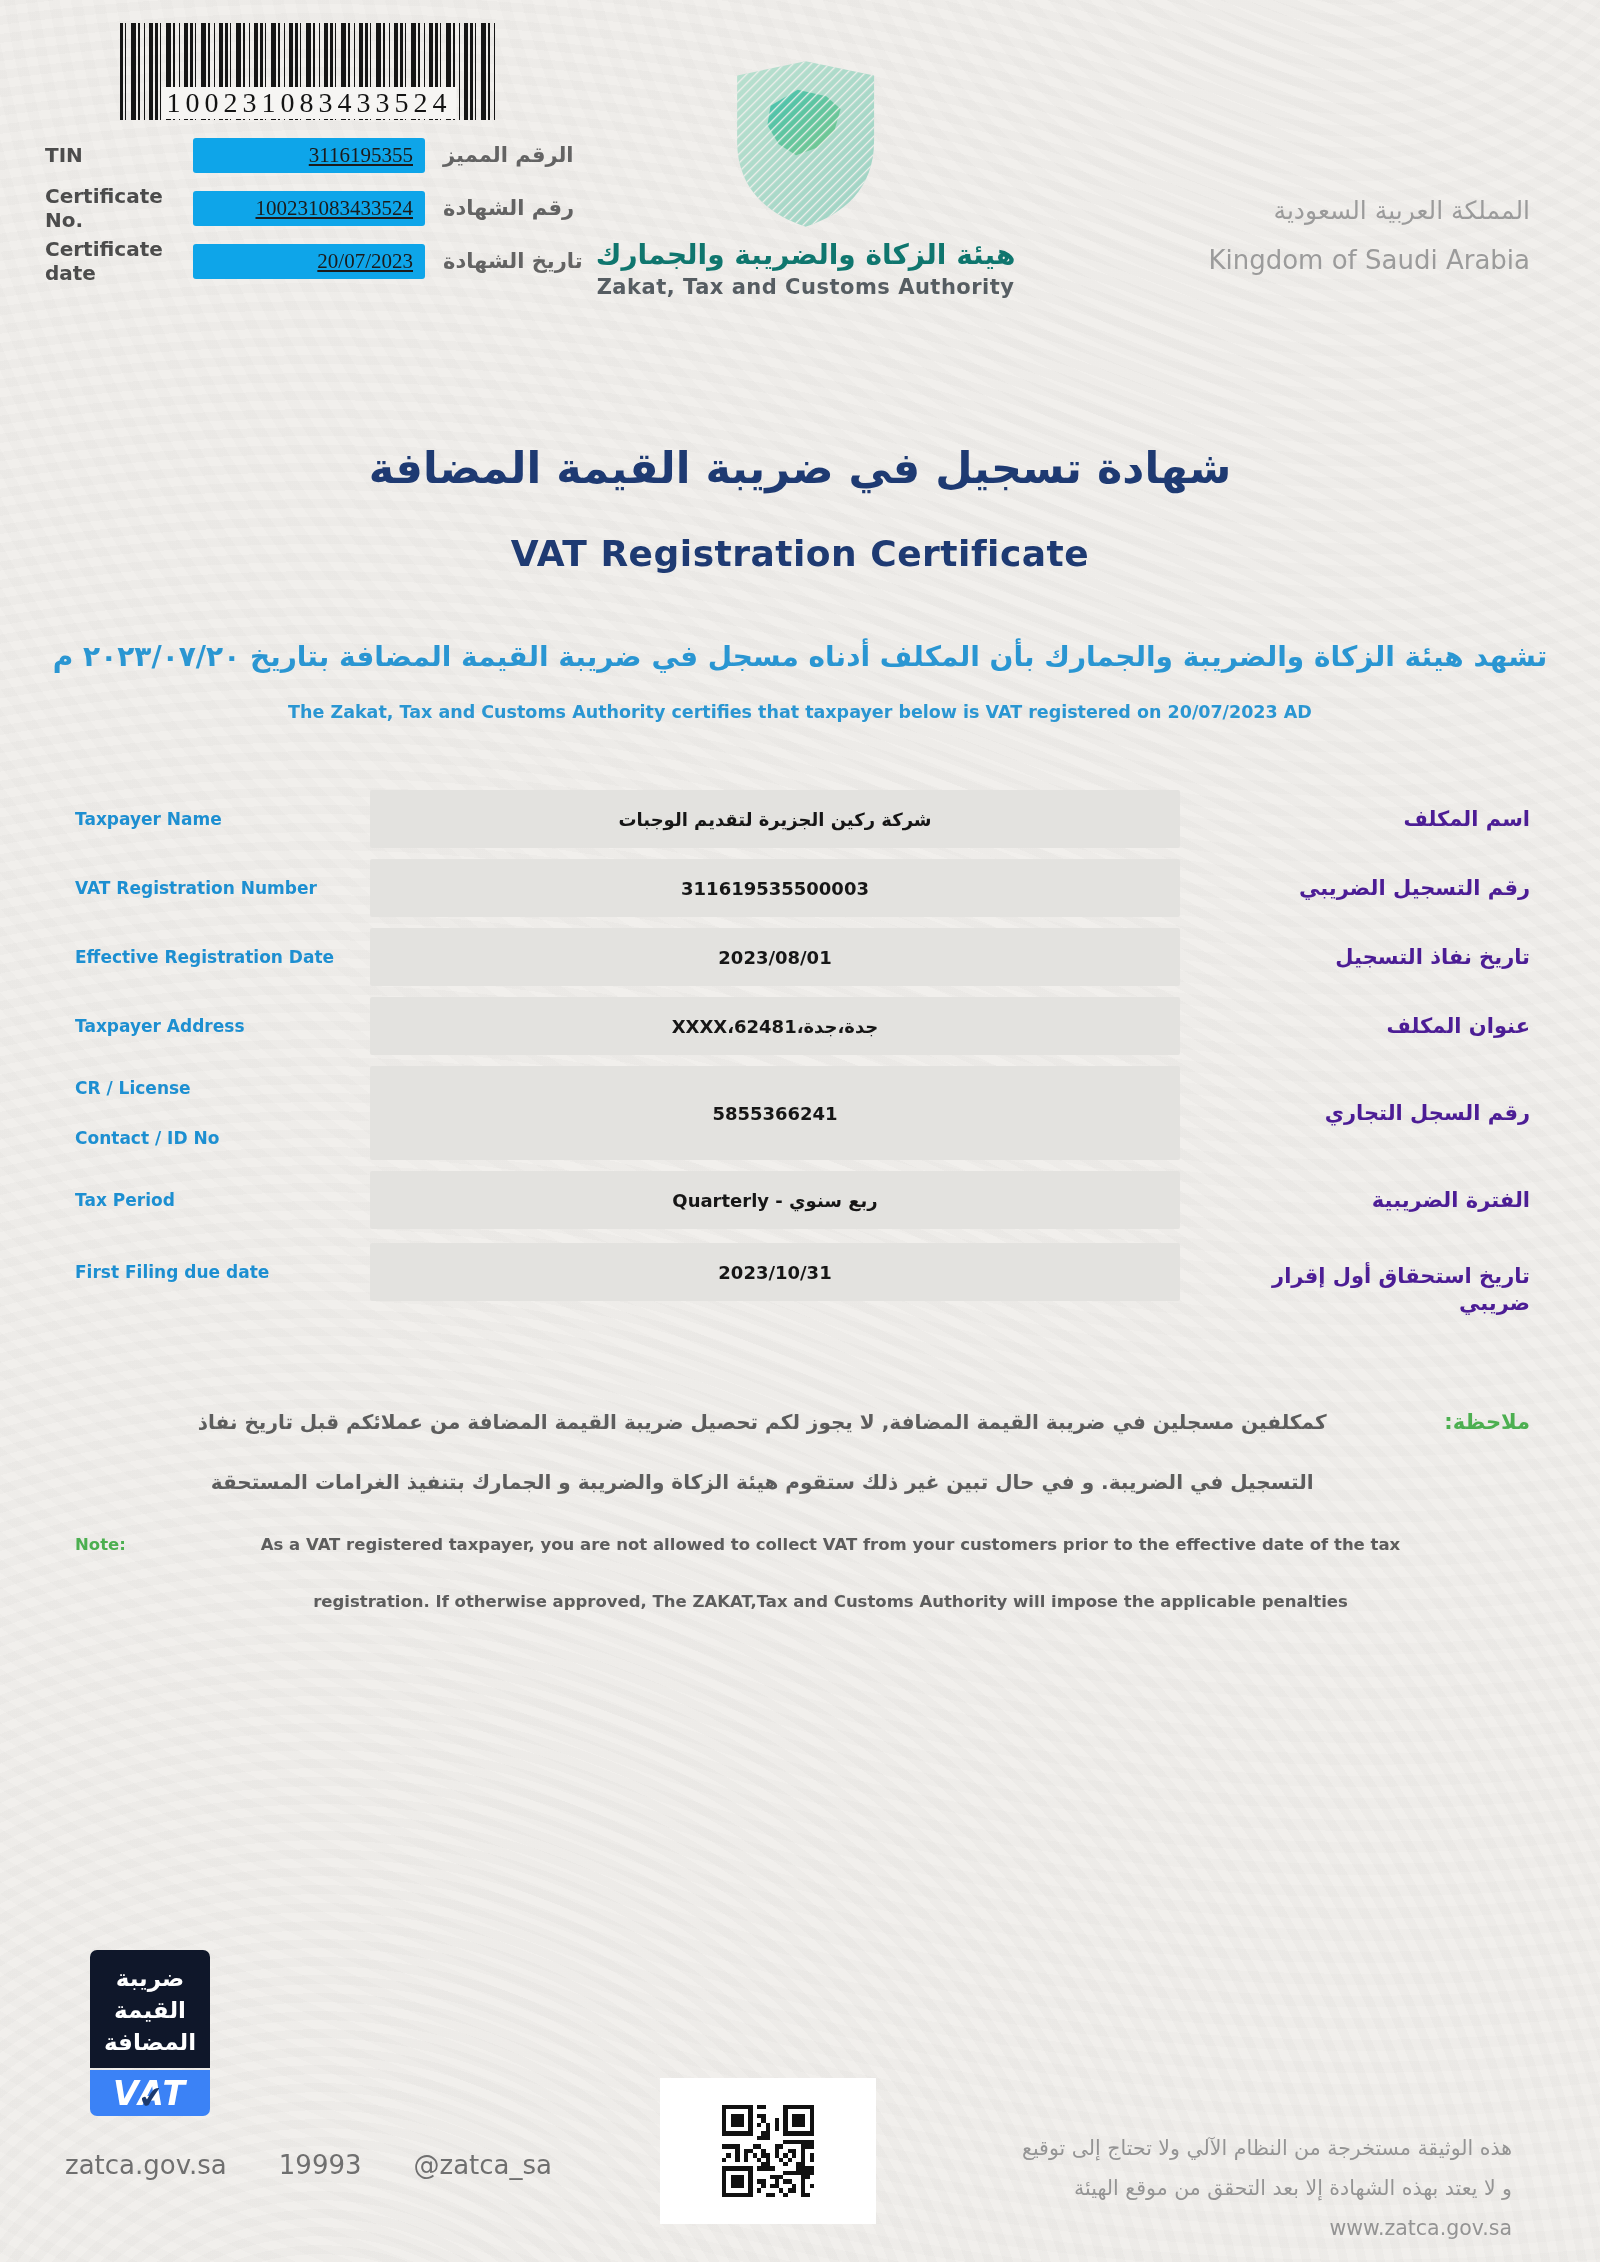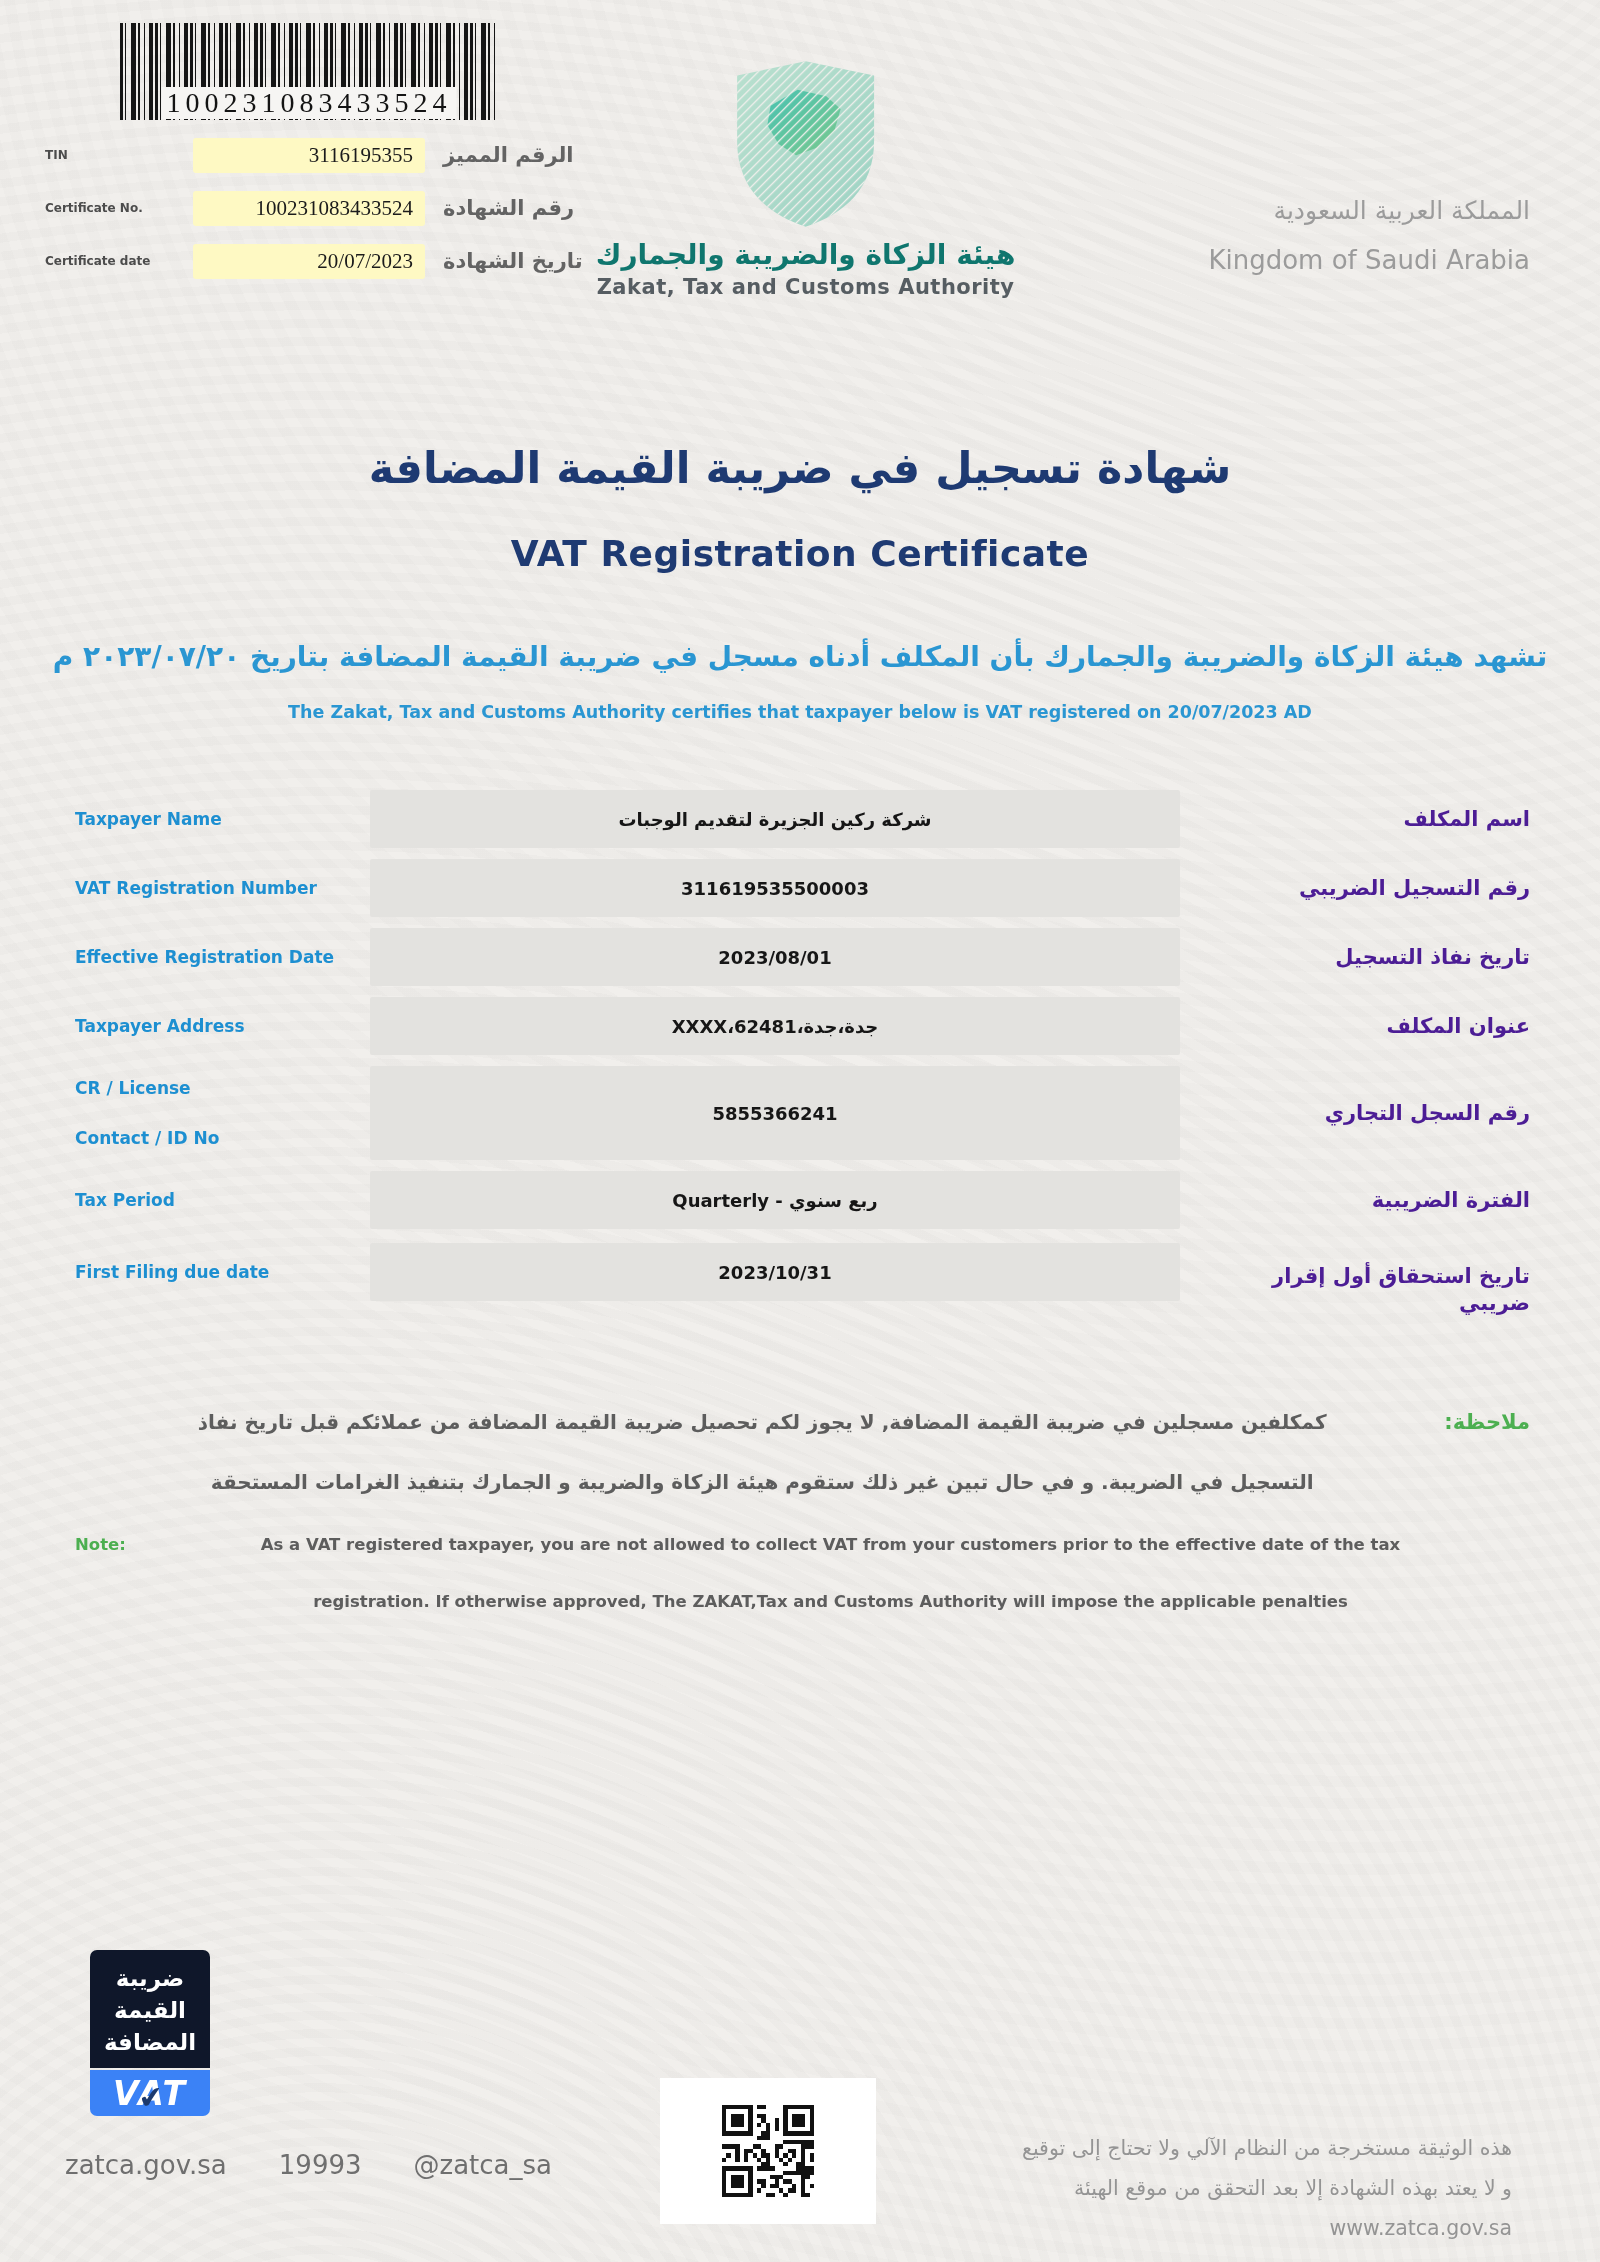--- a/index.html
+++ b/index.html
@@ -23,25 +23,25 @@
       repeating-linear-gradient(90deg,#151515 0 3px,transparent 3px 5px,#151515 5px 6px,transparent 6px 11px,
         #151515 11px 16px,transparent 16px 18px,#151515 18px 20px,transparent 20px 24px,
         #151515 24px 25px,transparent 25px 29px,#151515 29px 33px,transparent 33px 35px);
   }
   .barcode-num{
     position:absolute;bottom:1px;left:50%;transform:translateX(-50%);
     background:#f6f5f3;padding:0 5px;white-space:nowrap;
     font-family:"Liberation Serif",serif;font-size:28px;letter-spacing:5px;color:#141414;
   }
   .hfield{display:flex;align-items:center;margin-top:17px;height:36px;}
-  .hfield .hlab{width:148px;font-size:12px;font-weight:bold;color:#4c4c4c;}
+  .hfield .hlab{width:148px;font-size:20px;font-weight:bold;color:#4c4c4c;}
   .hfield .hbox{
-    width:232px;height:35px;background:#fef9c3;border-radius:3px;
+    width:232px;height:35px;background:#0ea5e9;border-radius:3px;
     display:flex;align-items:center;justify-content:flex-end;padding-right:12px;box-sizing:border-box;
-    font-family:"Liberation Serif",serif;font-size:21px;color:#1b1b1b;
+    font-family:"Liberation Serif",serif;font-size:21px;color:#1b1b1b;text-decoration:underline;
   }
   .hfield .har{margin-left:18px;font-size:21px;font-weight:bold;color:#636363;}
 
   
   .hdr-center{position:absolute;left:50%;top:58px;transform:translateX(-49%);width:560px;text-align:center;}
   .shield{display:block;margin:0 auto;}
   .auth-ar{margin-top:8px;font-size:28px;font-weight:bold;color:#0f766e;}
   .auth-en{margin-top:4px;font-size:21px;font-weight:bold;color:#565d62;letter-spacing:0.5px;}
 
   

